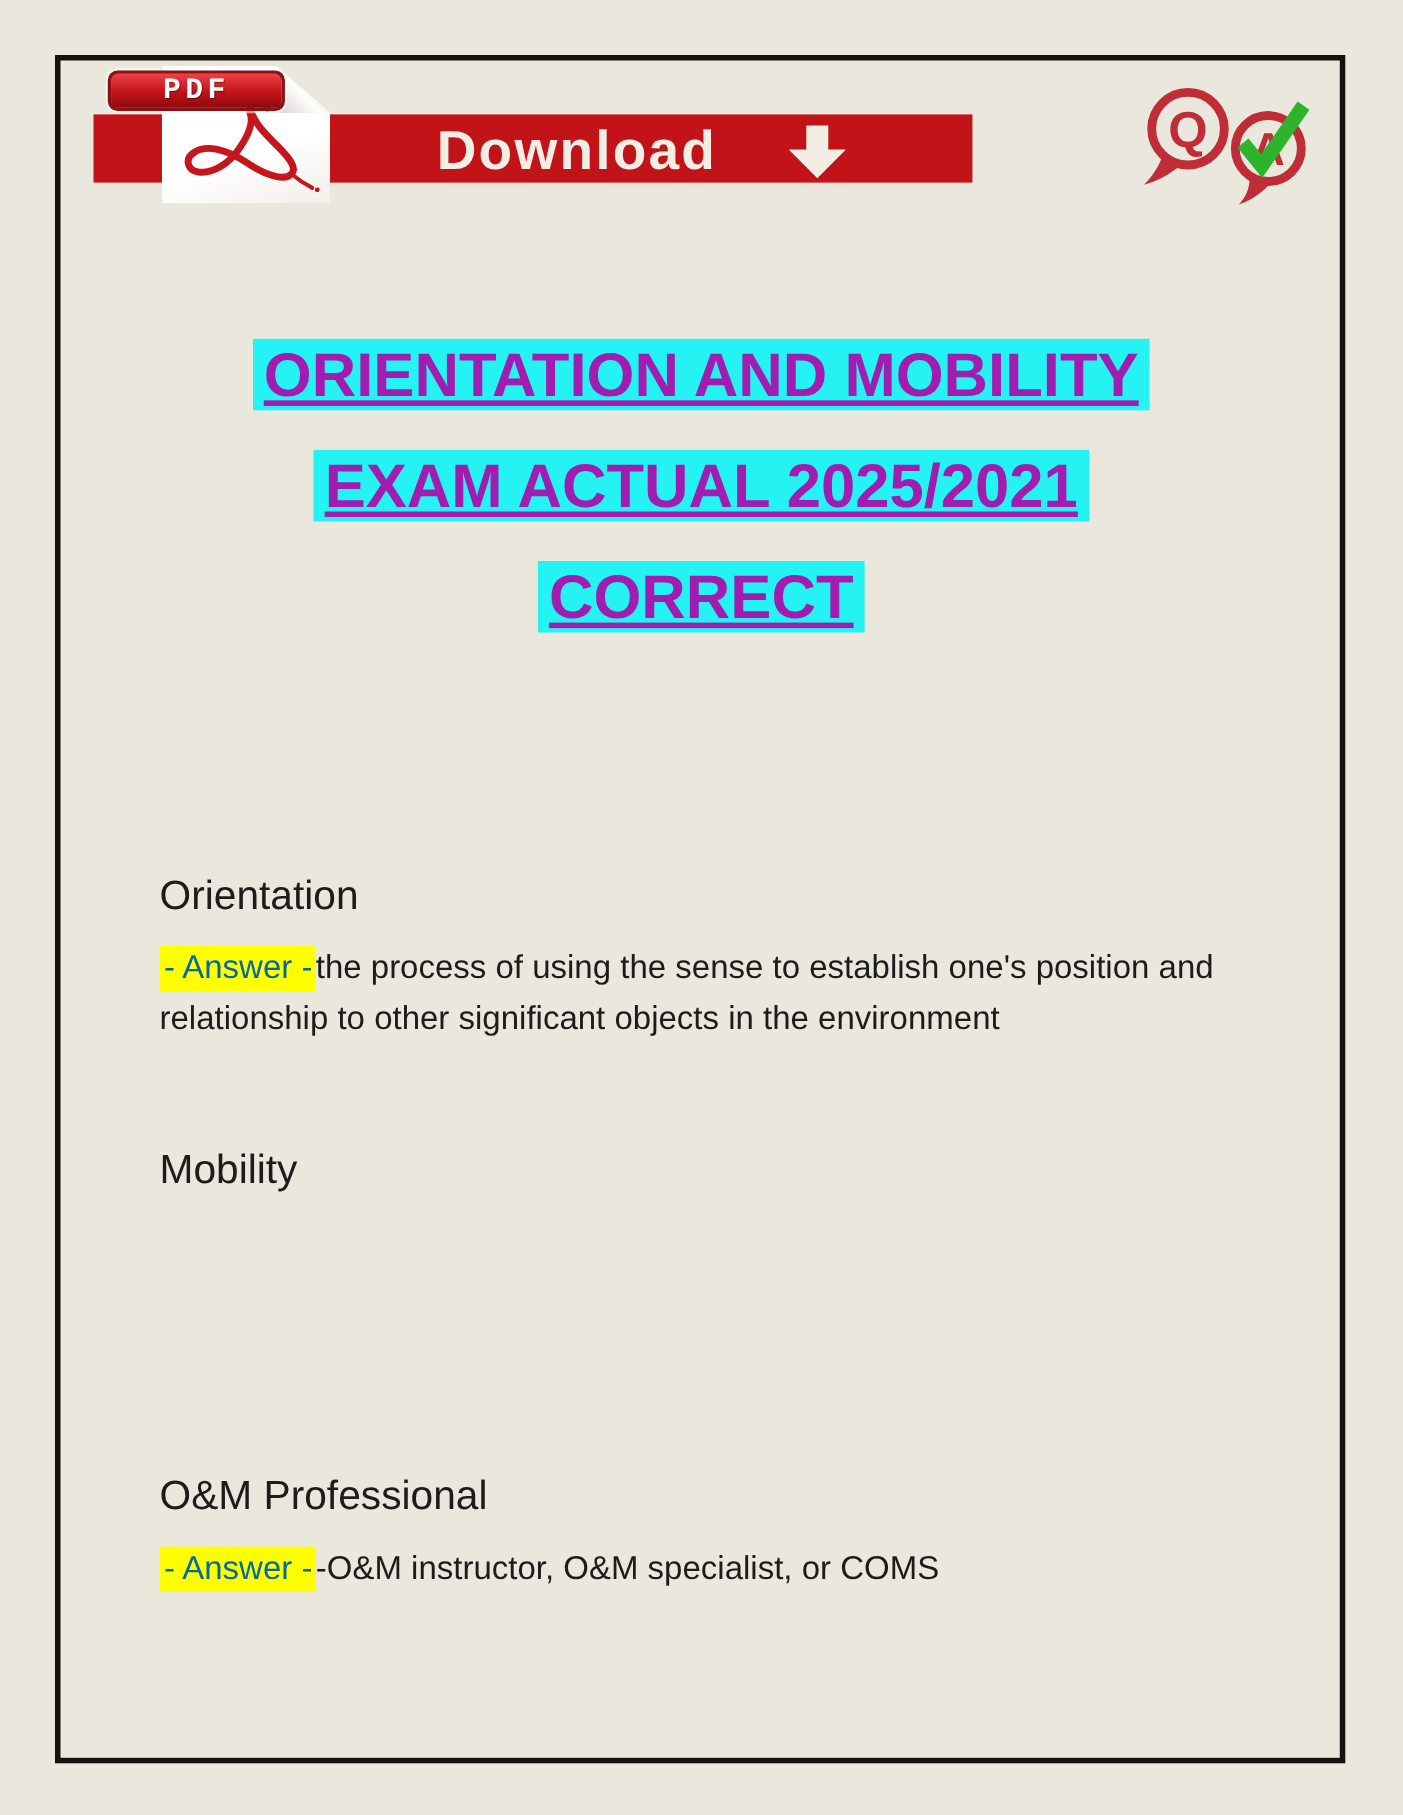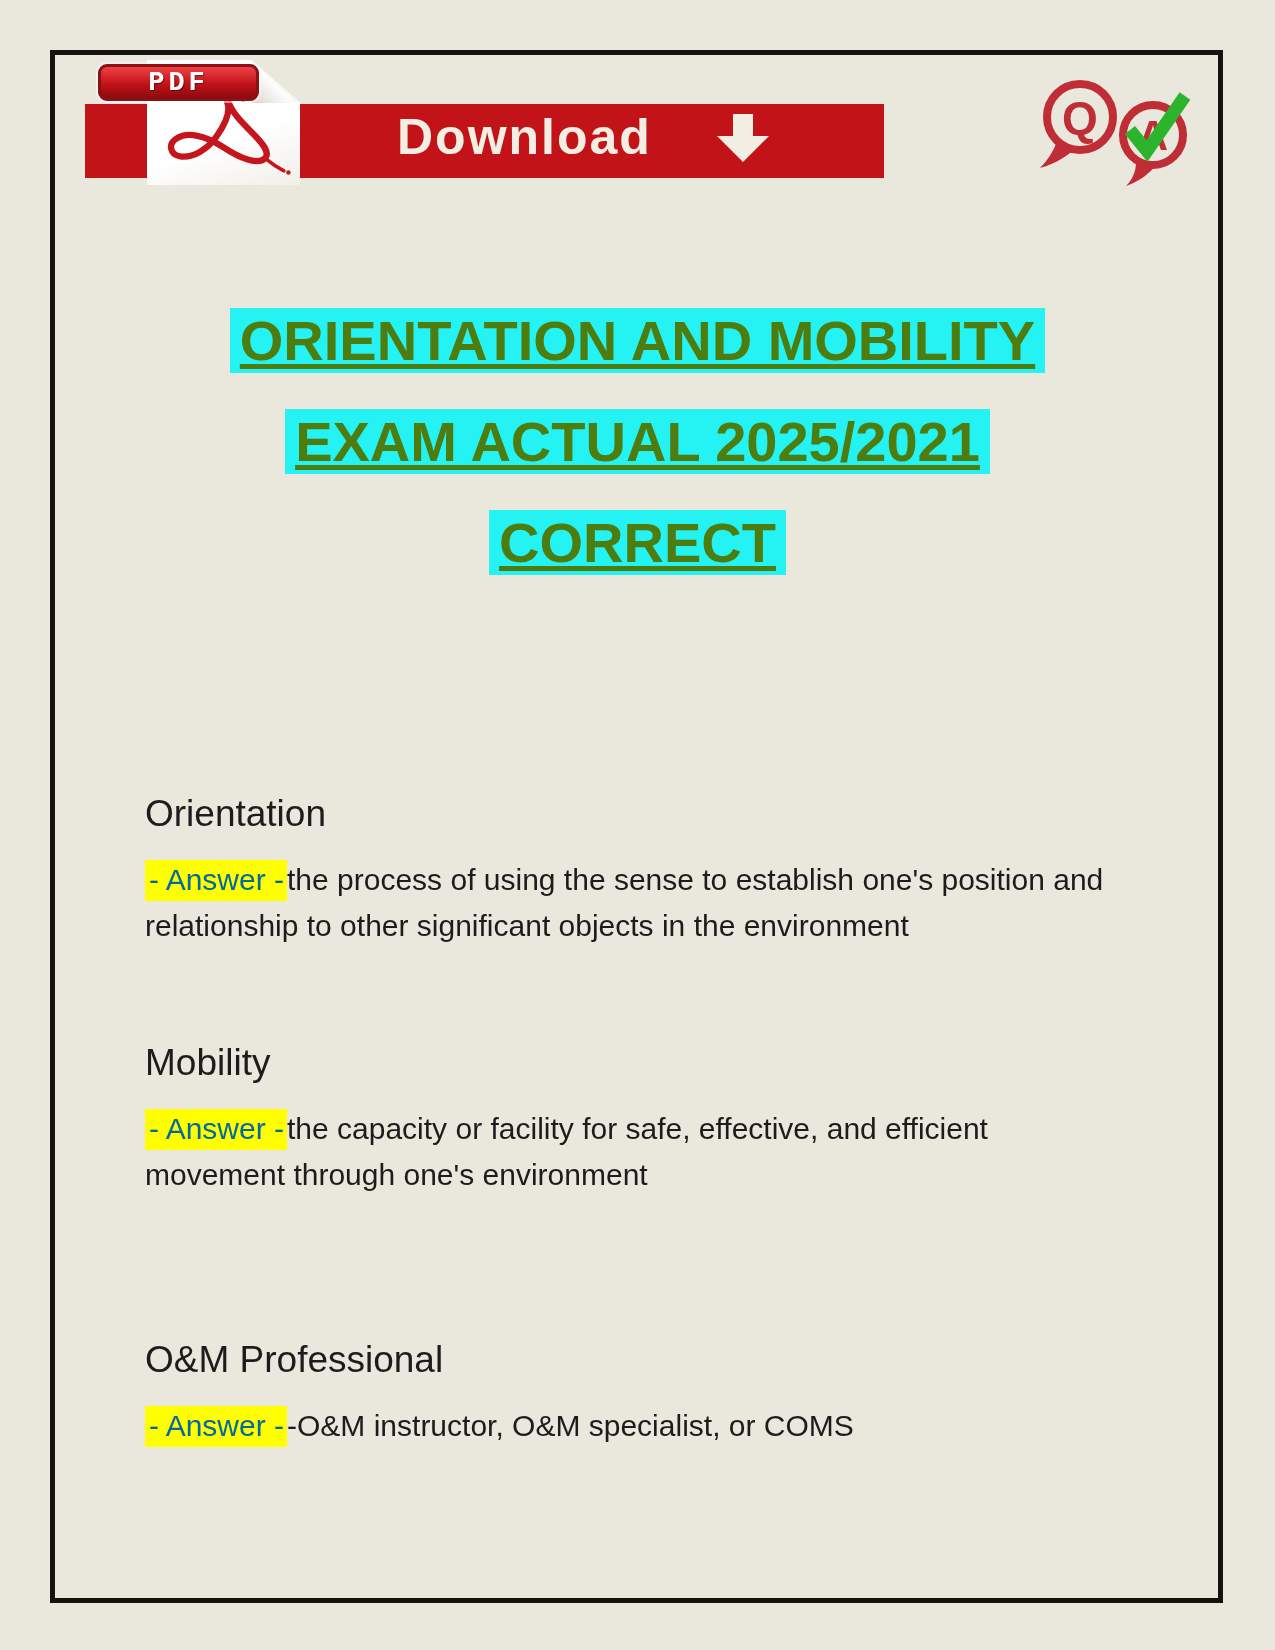--- a/index.html
+++ b/index.html
@@ -11,21 +11,21 @@
   }
   
   .frame{
     position:absolute;left:50px;top:50px;width:1163px;height:1543px;
     border:5px solid #15120f;pointer-events:none;
   }
 
   
   .download-banner{position:absolute;left:0;top:0;width:900px;height:200px;cursor:pointer;}
   .banner-strip{
-    position:absolute;left:85px;top:104px;width:799px;height:74px;
+    position:absolute;left:85px;top:104px;width:799px;height:62px;
     background:#c21318;
   }
   .download-label{
     position:absolute;left:312px;top:7px;
     font-size:50px;font-weight:700;letter-spacing:2px;color:#f2eee3;
     line-height:52px;
   }
   .down-arrow{position:absolute;left:630px;top:8px;}
   .pdf-page{
     position:absolute;left:147px;top:60px;width:153px;height:125px;
@@ -54,21 +54,21 @@
 
   
   .qa-badge{position:absolute;left:1036px;top:74px;width:156px;height:112px;}
 
   
   .title-block{
     position:absolute;left:0;top:308px;width:1275px;
     display:flex;flex-direction:column;align-items:center;row-gap:36px;
   }
   .title-line{
-    display:inline-block;background:#25F2F2;color:#4d7c0f;
+    display:inline-block;background:#25F2F2;color:#a21caf;
     font-size:56px;font-weight:700;line-height:65px;padding:0 10px;
     letter-spacing:0;
     text-decoration:underline;text-decoration-thickness:5px;text-underline-offset:4px;
     white-space:nowrap;
   }
 
   
   .section{position:absolute;left:145px;width:1060px;}
   .sec-1{top:794px;}
   .sec-2{top:1043px;}
@@ -121,20 +121,18 @@
 </div>
 
 <div class="section sec-1">
   <div class="term">Orientation</div>
   <p class="answer"><mark>- Answer -</mark><span class="answer-text">the process of using the sense to establish one's position and
 relationship to other significant objects in the environment</span></p>
 </div>
 
 <div class="section sec-2">
   <div class="term">Mobility</div>
-  <p class="answer"><mark>- Answer -</mark><span class="answer-text">the capacity or facility for safe, effective, and efficient
-movement through one's environment</span></p>
 </div>
 
 <div class="section sec-3">
   <div class="term">O&amp;M Professional</div>
   <p class="answer"><mark>- Answer -</mark><span class="answer-text">-O&amp;M instructor, O&amp;M specialist, or COMS</span></p>
 </div>
 
 </body></html>

